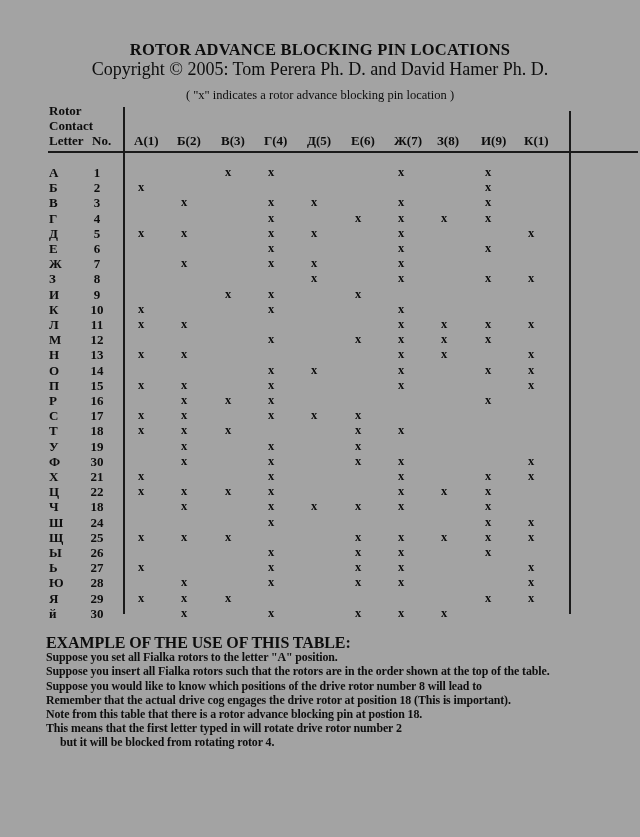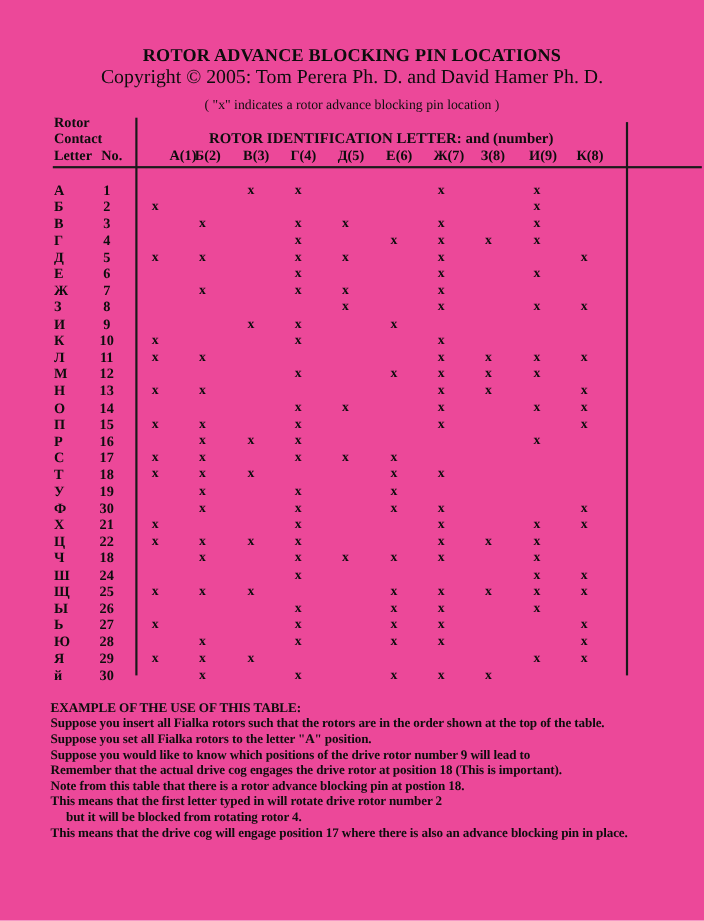--- a/index.html
+++ b/index.html
@@ -1,16 +1,16 @@
 <!DOCTYPE html>
 <html><head>
 <meta charset="utf-8">
 <style>
   html,body{margin:0;padding:0;background:#fff;}
-  .page{position:relative;width:640px;height:837px;background:#ec4899;overflow:hidden;
+  .page{position:relative;width:640px;height:837px;background:#a3a3a3;overflow:hidden;
         font-family:"Liberation Serif", serif;color:#0d0d0d;}
   
   .title{position:absolute;top:40px;left:0;width:100%;text-align:center;
          font-weight:bold;font-size:16.5px;white-space:nowrap;letter-spacing:.2px;}
   .copyright{position:absolute;top:59px;left:0;width:100%;text-align:center;font-size:18px;}
   .note{position:absolute;top:88px;left:0;width:100%;text-align:center;font-size:12.5px;}
   
   .hdr{position:absolute;font-weight:bold;font-size:13px;white-space:nowrap;}
   .hdr-rotor{left:49px;top:103px;}
   .hdr-contact{left:49px;top:118px;}
@@ -25,51 +25,50 @@
   .vline-right{left:569px;top:111px;height:503px;}
   .hrule{position:absolute;left:48px;top:151px;width:590px;height:2.4px;background:#1a1a1a;}
   
   .trow{position:absolute;left:0;width:640px;height:15.2px;line-height:15.2px;font-size:13px;}
   .cl{position:absolute;left:49px;font-weight:bold;}
   .cn{position:absolute;left:85px;width:24px;text-align:center;font-weight:bold;}
   .cm{position:absolute;font-size:12.5px;font-weight:bold;}
   
   .example{position:absolute;left:46px;top:636px;font-weight:bold;font-size:11.9px;
            letter-spacing:-0.1px;}
-  .exheading{height:14.2px;line-height:14.2px;white-space:nowrap;font-size:12px;}
+  .exheading{height:14.2px;line-height:14.2px;white-space:nowrap;font-size:16px;}
   .exline{height:14.2px;line-height:14.2px;white-space:nowrap;}
   .exline.indent{padding-left:14px;}
 </style>
 </head>
 <body>
 
 <div class="page">
 
   <div class="title">ROTOR ADVANCE BLOCKING PIN LOCATIONS</div>
   <div class="copyright">Copyright © 2005: Tom Perera Ph. D. and David Hamer Ph. D.</div>
   <div class="note">( "x" indicates a rotor advance blocking pin location )</div>
 
   <div class="hdr hdr-rotor">Rotor</div>
   <div class="hdr hdr-contact">Contact</div>
   <div class="hdr hdr-letter">Letter</div>
   <div class="hdr hdr-no">No.</div>
 
-  <div class="group-header">ROTOR IDENTIFICATION LETTER: and (number)</div>
 
   <div id="col-headers">
-      <span class="colhead" style="left: 134px; margin-left: 20px;">А(1)</span>
+      <span class="colhead" style="left: 134px;">А(1)</span>
       <span class="colhead" style="left: 177px;">Б(2)</span>
       <span class="colhead" style="left: 221px;">В(3)</span>
       <span class="colhead" style="left: 264px;">Г(4)</span>
       <span class="colhead" style="left: 307px;">Д(5)</span>
       <span class="colhead" style="left: 351px;">Е(6)</span>
       <span class="colhead" style="left: 394px;">Ж(7)</span>
       <span class="colhead" style="left: 437px;">З(8)</span>
       <span class="colhead" style="left: 481px;">И(9)</span>
-      <span class="colhead" style="left: 524px;">К(8)</span>
+      <span class="colhead" style="left: 524px;">К(1)</span>
     </div>
 
   <div class="vline vline-left"></div>
   <div class="vline vline-right"></div>
   <div class="hrule"></div>
 
   <div id="table-body">
       <div class="trow" style="top: 165px;">
         <span class="cl">А</span>
         <span class="cn">1</span>
@@ -328,24 +327,23 @@
         <span class="cm" style="left: 268px;">x</span>
         <span class="cm" style="left: 355px;">x</span>
         <span class="cm" style="left: 398px;">x</span>
         <span class="cm" style="left: 441px;">x</span>
       </div>
     </div>
 
   <div class="example">
     <div class="exheading">EXAMPLE OF THE USE OF THIS TABLE:</div>
     <div id="example-lines">
+        <div class="exline">Suppose you set all Fialka rotors to the letter "A" position.</div>
         <div class="exline">Suppose you insert all Fialka rotors such that the rotors are in the order shown at the top of the table.</div>
-        <div class="exline">Suppose you set all Fialka rotors to the letter "A" position.</div>
-        <div class="exline">Suppose you would like to know which positions of the drive rotor number 9 will lead to</div>
+        <div class="exline">Suppose you would like to know which positions of the drive rotor number 8 will lead to</div>
         <div class="exline">Remember that the actual drive cog engages the drive rotor at position 18 (This is important).</div>
         <div class="exline">Note from this table that there is a rotor advance blocking pin at postion 18.</div>
         <div class="exline">This means that the first letter typed in will rotate drive rotor number 2</div>
         <div class="exline indent">but it will be blocked from rotating rotor 4.</div>
-        <div class="exline">This means that the drive cog will engage position 17 where there is also an advance blocking pin in place.</div>
       </div>
   </div>
 
 </div>
 
 </body></html>

